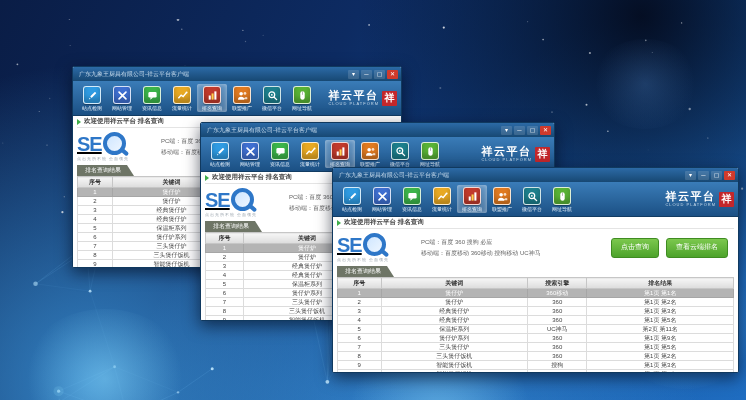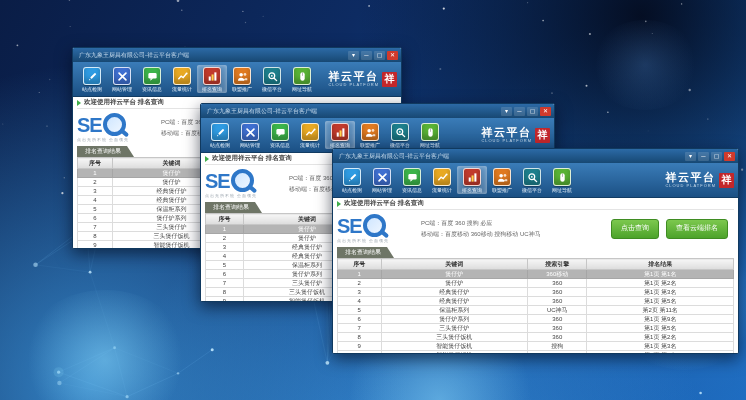--- a/index.html
+++ b/index.html
@@ -6,21 +6,21 @@
   body{
     width:746px;height:400px;overflow:hidden;position:relative;
     font-family:"Liberation Sans","DejaVu Sans",sans-serif;
     background:
       radial-gradient(circle at 86% 4%, rgba(3,8,24,.9) 0%, rgba(3,8,24,0) 38%),
       radial-gradient(circle at 12% 96%, rgba(64,160,230,.75) 0%, rgba(64,160,230,0) 42%),
       radial-gradient(circle at 55% 112%, rgba(60,150,225,.8) 0%, rgba(60,150,225,0) 48%),
       radial-gradient(circle at 96% 72%, rgba(40,120,200,.55) 0%, rgba(40,120,200,0) 38%),
       linear-gradient(118deg,#0a1d46 0%,#0d2b62 38%,#124a92 72%,#1a67bd 100%);
   }
-  #stage{position:absolute;inset:0;}
+  #stage{position:absolute;inset:0;margin-top:19px;}
   #bg-decor{position:absolute;inset:0;z-index:0;}
   .glow{position:absolute;border-radius:50%;pointer-events:none;z-index:0;}
   .g1{left:20px;top:290px;width:170px;height:140px;background:radial-gradient(circle,rgba(140,220,255,.5),rgba(140,220,255,0) 70%);}
   .g2{left:330px;top:330px;width:220px;height:140px;background:radial-gradient(circle,rgba(150,225,255,.45),rgba(150,225,255,0) 70%);}
   .g3{left:610px;top:240px;width:150px;height:130px;background:radial-gradient(circle,rgba(120,205,255,.4),rgba(120,205,255,0) 70%);}
   .g4{left:590px;top:20px;width:110px;height:90px;background:radial-gradient(circle,rgba(90,150,220,.25),rgba(90,150,220,0) 70%);}
 
   
   .window{
     position:absolute;display:flex;flex-direction:column;
@@ -56,21 +56,21 @@
   .brand-badge{width:15px;height:15px;background:#c3272b;color:#fff;font-size:10px;font-weight:bold;
     display:flex;align-items:center;justify-content:center;border-radius:1px;}
 
   .content{flex:1;background:#fff;display:flex;flex-direction:column;padding:0 4px 2px;overflow:hidden;}
   .breadcrumb{flex:0 0 11px;height:11px;display:flex;align-items:center;gap:3px;
     border-bottom:1px solid #e4e4e4;font-size:6.5px;font-weight:bold;color:#444;}
   .flag{width:0;height:0;border-left:4px solid #3fae49;border-top:3px solid transparent;border-bottom:3px solid transparent;}
 
   .seo-row{flex:0 0 37px;height:37px;display:flex;align-items:center;gap:8px;}
   .seo-logo{width:76px;flex:0 0 76px;}
-  .seo-main{display:flex;align-items:center;}
+  .seo-main{display:flex;align-items:center;text-decoration:underline;}
   .seo-se{font-size:20px;font-weight:bold;color:#2e77c8;letter-spacing:-1px;line-height:20px;}
   .seo-o{width:15px;height:15px;border:4px solid #2e77c8;border-radius:50%;position:relative;
     background:linear-gradient(135deg,#cfe6ff,#eef6ff);margin-left:1px;}
   .seo-o::after{content:'';position:absolute;width:9px;height:4px;background:#2e77c8;
     right:-7px;bottom:-3px;transform:rotate(40deg);border-radius:2px;}
   .seo-slogan{font-size:4px;color:#9aa4ad;letter-spacing:1px;margin-top:1px;}
   .seo-info{flex:1;font-size:6px;color:#666;line-height:1.75;white-space:nowrap;overflow:hidden;}
   .btns{display:flex;gap:7px;margin-right:6px;flex:0 0 auto;}
   .btn{height:18px;padding:0 9px;background:linear-gradient(#7cc84e,#4da32b);border:1px solid #3f8c22;
     border-radius:3px;color:#fff;font-size:7px;line-height:16px;white-space:nowrap;}

